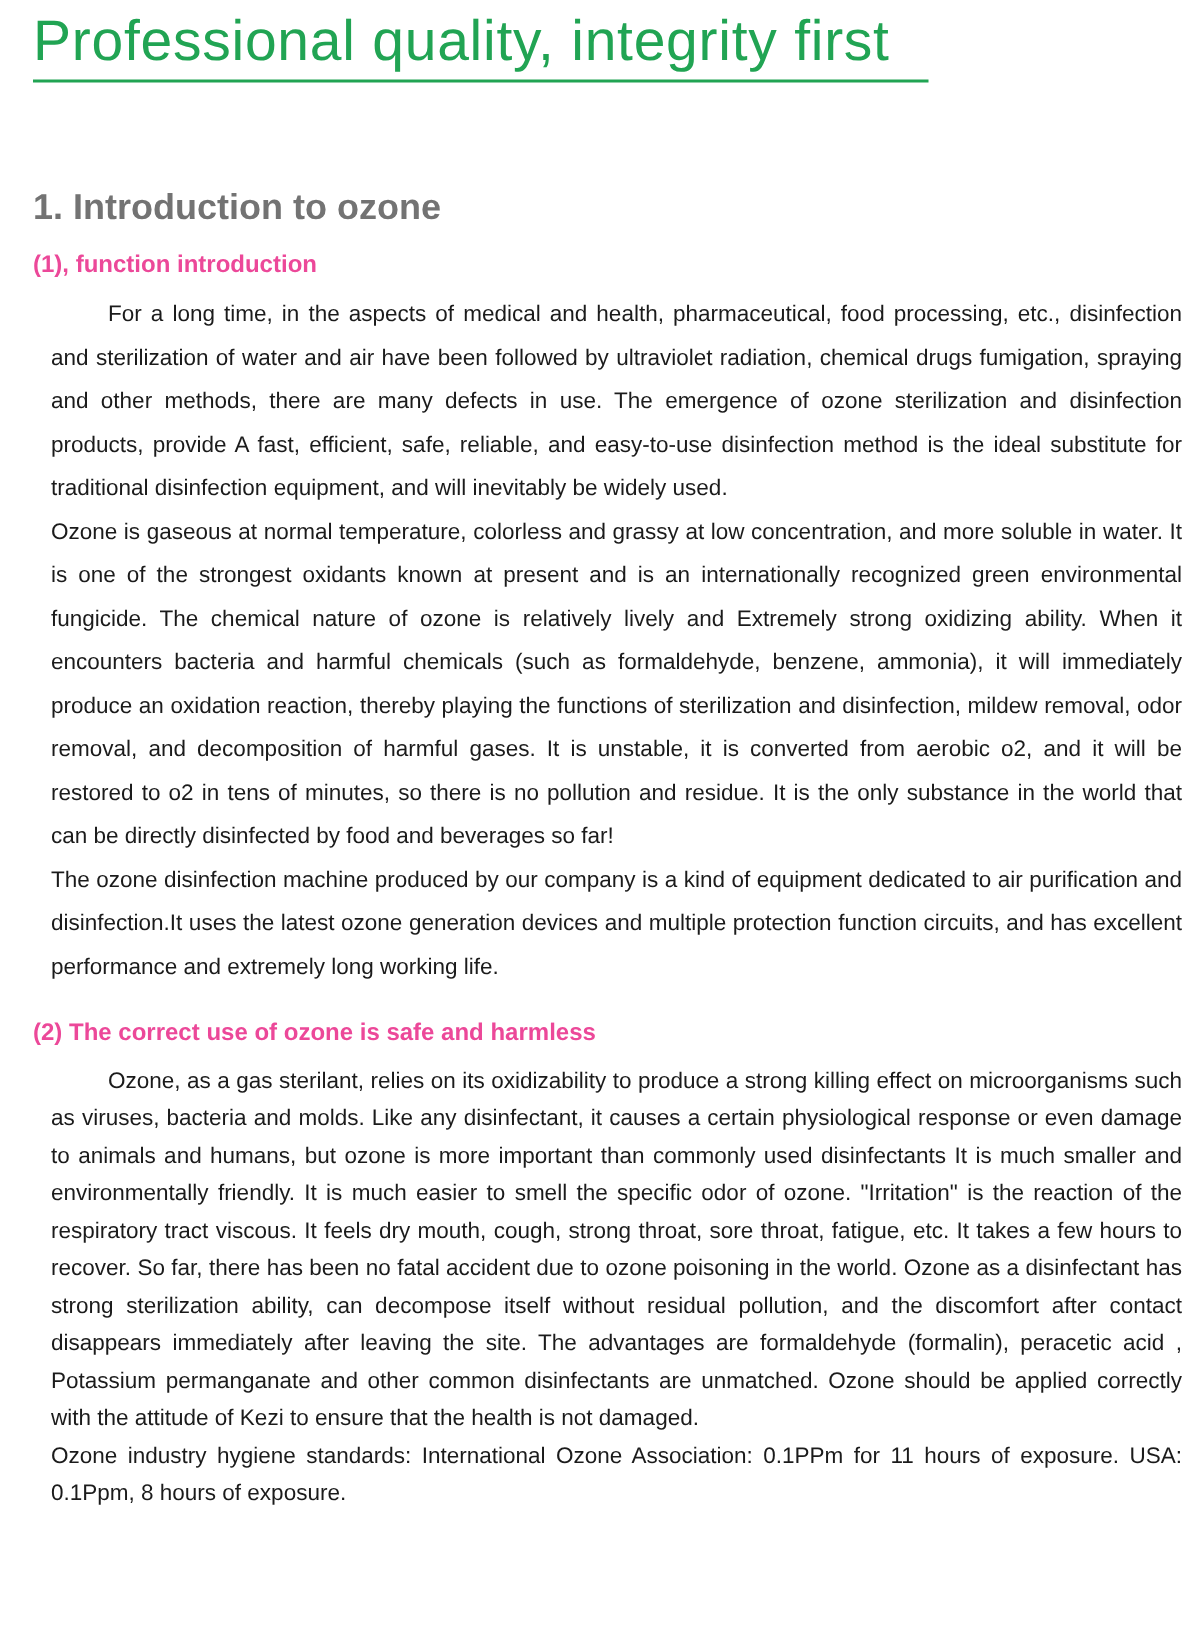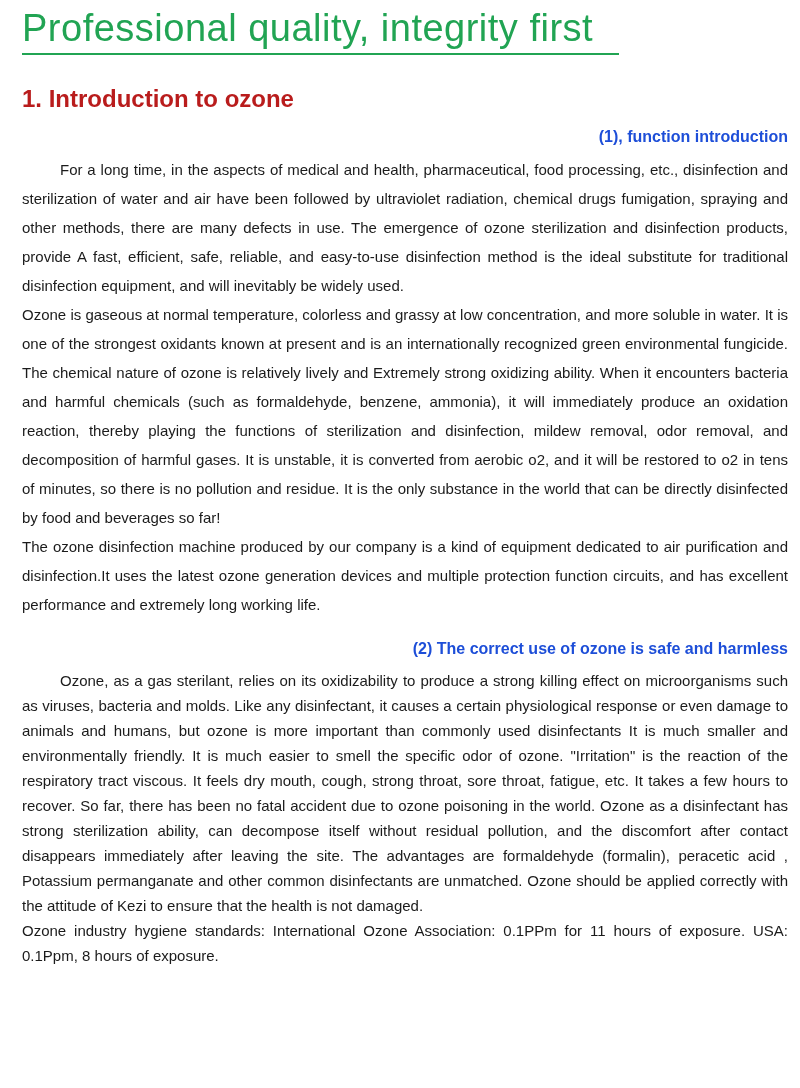--- a/index.html
+++ b/index.html
@@ -25,39 +25,39 @@
     color: #21a453;
     line-height: 1.2;
   }
   .title-underline {
     display: inline-block;
     border-bottom: 2px solid #21a453;
     padding-right: 26px;
     padding-bottom: 1px;
   }
   .section-heading {
-    margin: 30px 0 0 0;
+    margin: 70px 0 0 0;
     font-size: 24px;
     font-weight: 700;
-    color: #b91c1c;
+    color: #737373;
     line-height: 1.15;
   }
   .sub-heading {
     margin: 15px 0 0 0;
     font-size: 16px;
     font-weight: 700;
-    color: #1d4ed8;
+    color: #ec4899;
     line-height: 1.2;
-    text-align: right;
   }
   .sub-heading.second {
     margin-top: 20px;
   }
   .body-block {
     margin-top: 9px;
+    margin-left: 12px;
   }
   .para {
     margin: 0;
     text-align: justify;
     color: #1b1b1b;
     font-size: 15px;
   }
   .sec1 .para { line-height: 29px; }
   .sec2 .para { line-height: 25px; }
   .indent { text-indent: 38px; }

